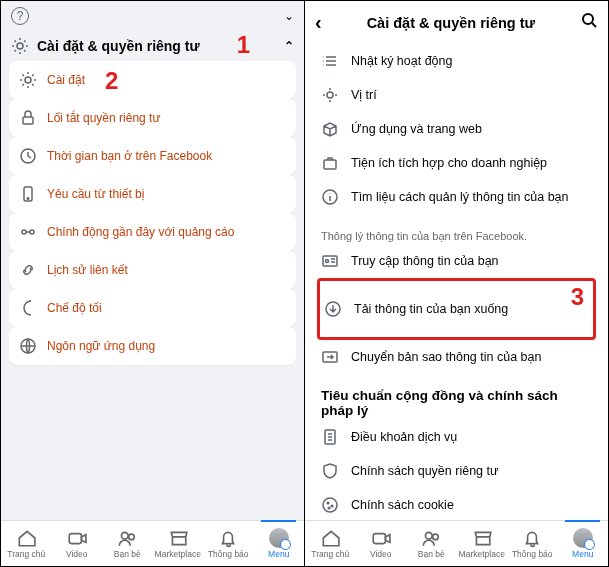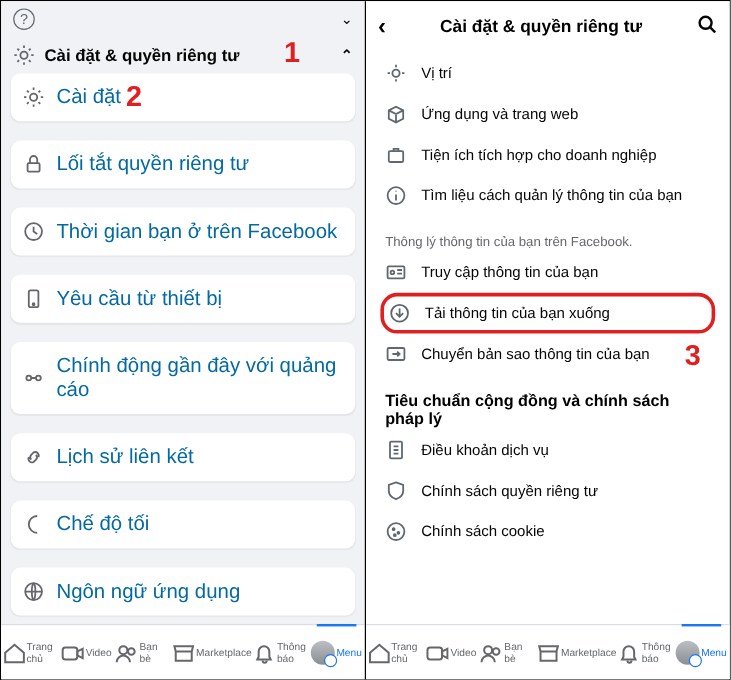--- a/index.html
+++ b/index.html
@@ -7,35 +7,35 @@
 .wrap{display:flex;width:609px;height:567px;border:1px solid #000}
 .pane{flex:1;position:relative;display:flex;flex-direction:column;background:#f0f2f5}
 .pane+.pane{border-left:1px solid #000}
 .pane2{background:#fff}
 .hdr-row{display:flex;align-items:center;padding:6px 10px;gap:8px;font-size:13px;color:#050505}
 .hdr-row.exp{font-weight:600;font-size:14px}
 .chev{margin-left:auto;font-size:12px;color:#050505}
 .ic{width:18px;height:18px;display:flex;align-items:center;justify-content:center;flex:0 0 18px}
 .ic svg{width:18px;height:18px;stroke:#606770;fill:none;stroke-width:1.5}
 .list{padding:0 8px;flex:1;overflow:hidden}
-.card{background:#fff;border-radius:8px;padding:10px 10px;margin-bottom:16px;display:flex;align-items:center;gap:10px;font-size:17px;color:#0369a1;box-shadow:0 1px 1px rgba(0,0,0,.05)}
+.card{background:#fff;border-radius:8px;padding:10px 10px;margin-bottom:0;display:flex;align-items:center;gap:10px;font-size:12px;color:#c2410c;box-shadow:0 1px 1px rgba(0,0,0,.05)}
 .card .ic svg{stroke:#65676b}
 .ann{position:absolute;font-weight:700;font-size:24px;color:#e02020;pointer-events:none}
 .hdr2{display:flex;align-items:center;padding:10px 10px;gap:6px}
 .hdr2 .ttl{flex:1;text-align:center;font-weight:700;font-size:14.5px}
 .back{font-size:20px;font-weight:700}
 .srch{font-size:18px;font-weight:700}
 .rlist{padding:0 4px}
 .ritm{display:flex;align-items:center;gap:12px;padding:8px 12px;font-size:12.5px;color:#050505}
 .sect{padding:6px 12px 2px;margin-top:8px}
 .sect .st{font-weight:700;font-size:13.5px}
 .sect .sd{font-size:11px;color:#65676b;margin-top:2px}
-.hl{border:3px solid #e02020;margin:0 8px;border-radius:14px;padding:5px 4px}
+.hl{border:3px solid #e02020;margin:0 8px;border-radius:4px;padding:19px 4px}
 .nav{display:flex;border-top:1px solid #dadde1;background:#fff;height:46px}
-.nav .nb{flex:1;display:flex;flex-direction:row;align-items:center;justify-content:center;gap:1px;font-size:8.5px;color:#65676b}
+.nav .nb{flex:1;display:flex;flex-direction:column;align-items:center;justify-content:center;gap:1px;font-size:8.5px;color:#65676b}
 .nav .nb.act{color:#1877f2}
 .nav .nb.act::before{content:"";position:absolute}
 .nav .nb .nic{width:20px;height:20px;display:flex;align-items:center;justify-content:center}
 .nav .nb .nic svg{width:20px;height:20px;stroke:#65676b;fill:none;stroke-width:1.5}
 .nav .nb.act{position:relative}
 .nav .nb.act .bar{position:absolute;top:-1px;height:2px;width:70%;background:#1877f2}
 .avatar{width:20px;height:20px;border-radius:50%;background:linear-gradient(#bcc0c4,#8a8d91);position:relative}
 .avatar::after{content:"";position:absolute;right:-2px;bottom:-2px;width:9px;height:9px;border-radius:50%;background:#fff;border:1px solid #1877f2;display:flex;align-items:center;justify-content:center}
 .q{width:18px;height:18px;border-radius:50%;border:1.5px solid #606770;display:flex;align-items:center;justify-content:center;font-size:12px;color:#606770}
 </style>
@@ -295,20 +295,28 @@
     <span class="ttl">Cài đặt &amp; quyền riêng tư</span>
     <span class="srch"><svg width="18" height="18" viewBox="0 0 18 18" fill="none" stroke="#050505" stroke-width="2">
             <circle cx="8" cy="8" r="5"></circle>
             <path d="M12 12l4 4"></path>
           </svg></span>
   </div>
   <div class="rlist" id="right-body" style="flex:1;overflow:hidden">
         <div class="ritm">
           <span class="ic">
             <svg viewBox="0 0 18 18">
+              <use href="#i-list"></use>
+            </svg>
+          </span>
+          <span>Nhật ký hoạt động</span>
+        </div>
+        <div class="ritm">
+          <span class="ic">
+            <svg viewBox="0 0 18 18">
               <use href="#i-pin"></use>
             </svg>
           </span>
           <span>Vị trí</span>
         </div>
         <div class="ritm">
           <span class="ic">
             <svg viewBox="0 0 18 18">
               <use href="#i-box"></use>
             </svg>

